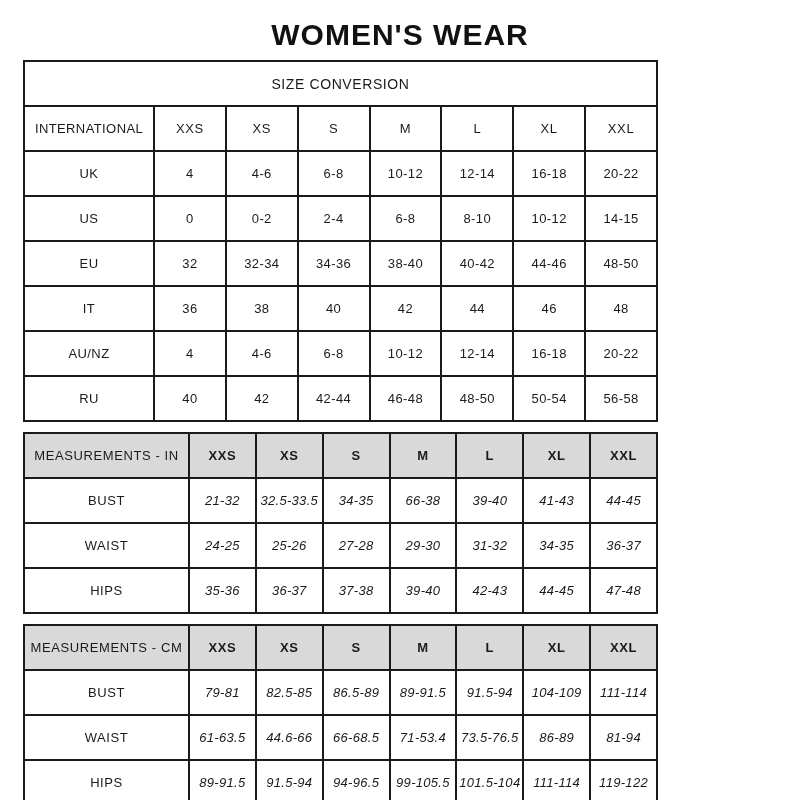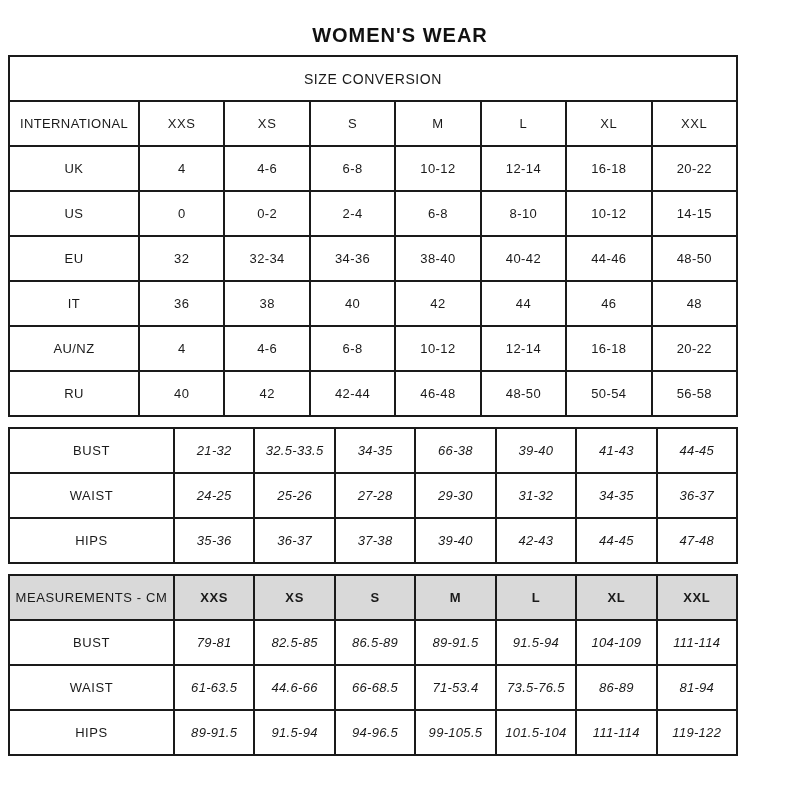--- a/index.html
+++ b/index.html
@@ -8,32 +8,32 @@
     width: 800px;
     height: 800px;
     background: #ffffff;
     overflow: hidden;
     font-family: "Liberation Sans", sans-serif;
     color: #1a1a1a;
   }
   .page { width: 800px; height: 800px; }
   h1.page-title {
     margin: 0;
-    padding: 24px 0 8px 0;
+    padding: 18px 0 8px 0;
     text-align: center;
-    font-size: 20px;
+    font-size: 30px;
     font-weight: 600;
     letter-spacing: 1px;
     color: #111111;
   }
   table.size-table {
     border-collapse: collapse;
     table-layout: fixed;
-    width: 730px;
-    margin: 0 0 10px 8px;
+    width: 635px;
+    margin: 0 0 10px 23px;
   }
   table.size-table th, table.size-table td {
     border: 2px solid #1a1a1a;
     text-align: center;
     vertical-align: middle;
     padding: 0;
     height: 43px;
     background: #ffffff;
     font-weight: 400;
   }
@@ -172,20 +172,30 @@
         <col class="label">
         <col>
         <col>
         <col>
         <col>
         <col>
         <col>
         <col>
       </colgroup>
       <tbody>
+        <tr class="header-row">
+          <th class="row-label">MEASUREMENTS - IN</th>
+          <th>XXS</th>
+          <th>XS</th>
+          <th>S</th>
+          <th>M</th>
+          <th>L</th>
+          <th>XL</th>
+          <th>XXL</th>
+        </tr>
         <tr>
           <th class="row-label">BUST</th>
           <td>21-32</td>
           <td>32.5-33.5</td>
           <td>34-35</td>
           <td>66-38</td>
           <td>39-40</td>
           <td>41-43</td>
           <td>44-45</td>
         </tr>

